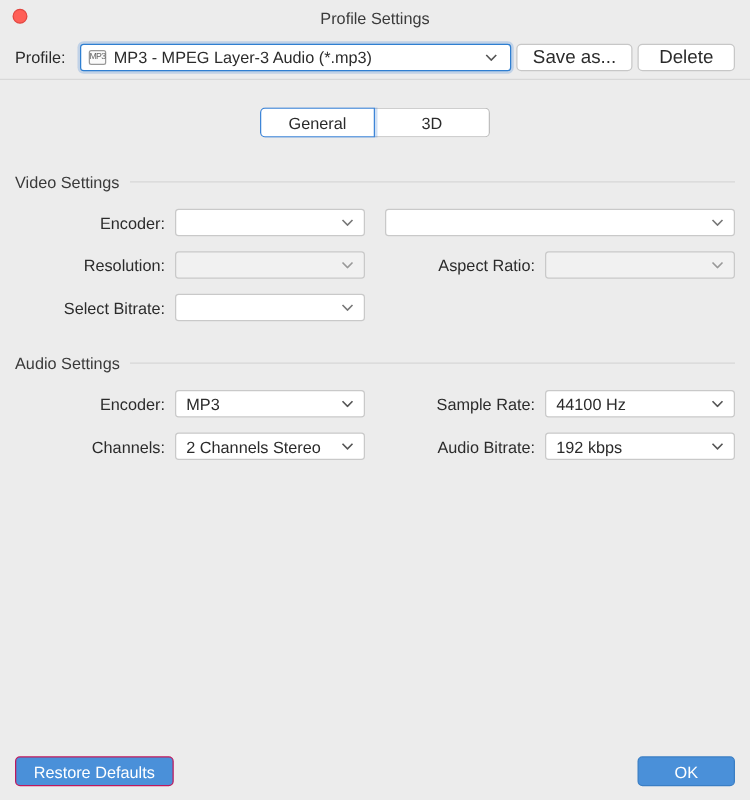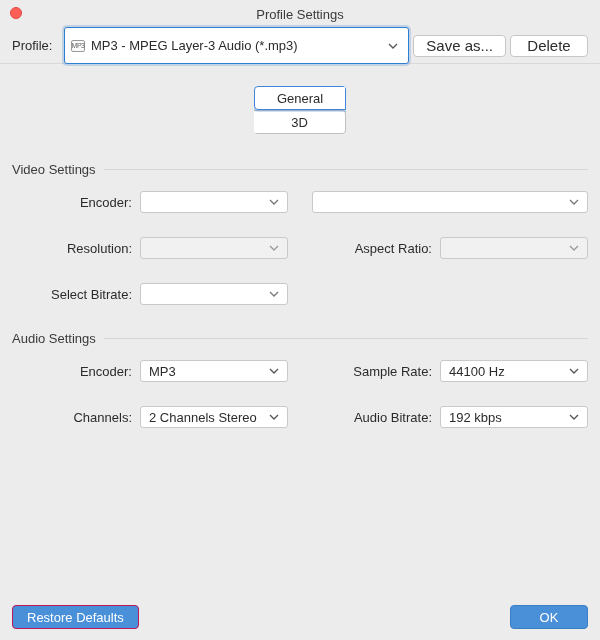--- a/index.html
+++ b/index.html
@@ -46,21 +46,21 @@
     display: flex;
     align-items: center;
     padding: 0 12px 0 12px;
     gap: 4px;
     background: #ececec;
     border-bottom: 1px solid #d8d8d8;
   }
   .toolbar .label { min-width: 48px; text-align: left; }
   .profile-combo {
     flex: 1;
-    height: 37px;
+    height: 22px;
     border: 1px solid #2f7fd1;
     background: #fff;
     border-radius: 3px;
     box-shadow: 0 0 0 2px rgba(62,133,215,0.25);
     display: flex;
     align-items: center;
     padding: 0 6px;
     gap: 6px;
     position: relative;
   }
@@ -105,21 +105,20 @@
 
   .seg-wrap {
     display: flex;
     justify-content: center;
     margin: 6px 0 28px 0;
   }
   .seg {
     display: flex;
     border-radius: 4px;
     overflow: hidden;
-    flex-direction: column;
   }
   .seg button {
     height: 24px;
     min-width: 92px;
     border: 1px solid #bfbfbf;
     background: #fff;
     font-size: 13px;
     color: #2b2b2b;
     padding: 0 14px;
     cursor: default;
@@ -148,21 +147,20 @@
     height: 1px;
     background: #d6d6d6;
     margin-left: 8px;
   }
 
   .grid2 {
     display: grid;
     grid-template-columns: 1fr 1fr;
     column-gap: 16px;
     row-gap: 12px;
-    gap: 24px;
   }
   .field {
     display: flex;
     align-items: center;
     gap: 8px;
   }
   .field .flabel {
     width: 120px;
     text-align: right;
     color: #2b2b2b;

